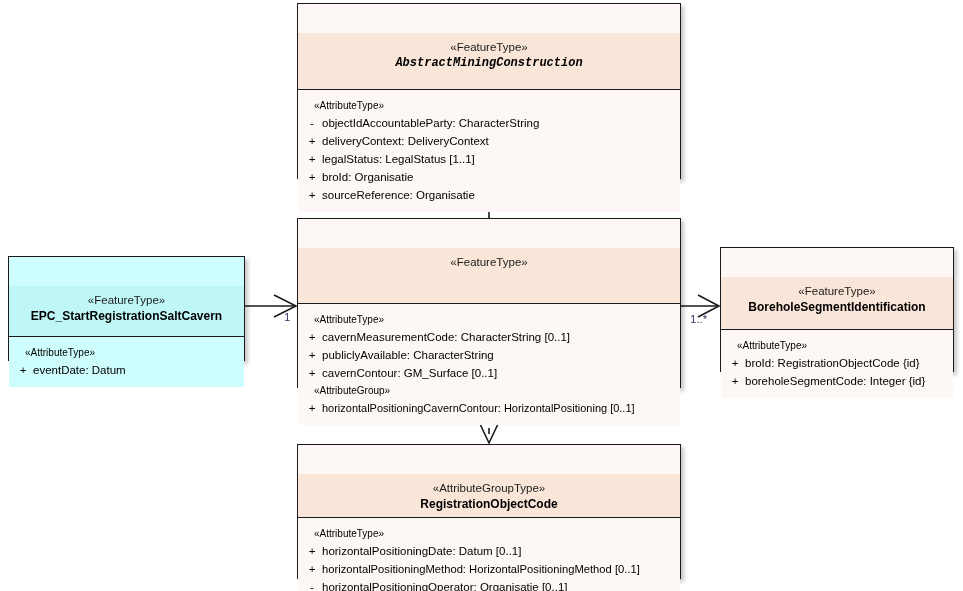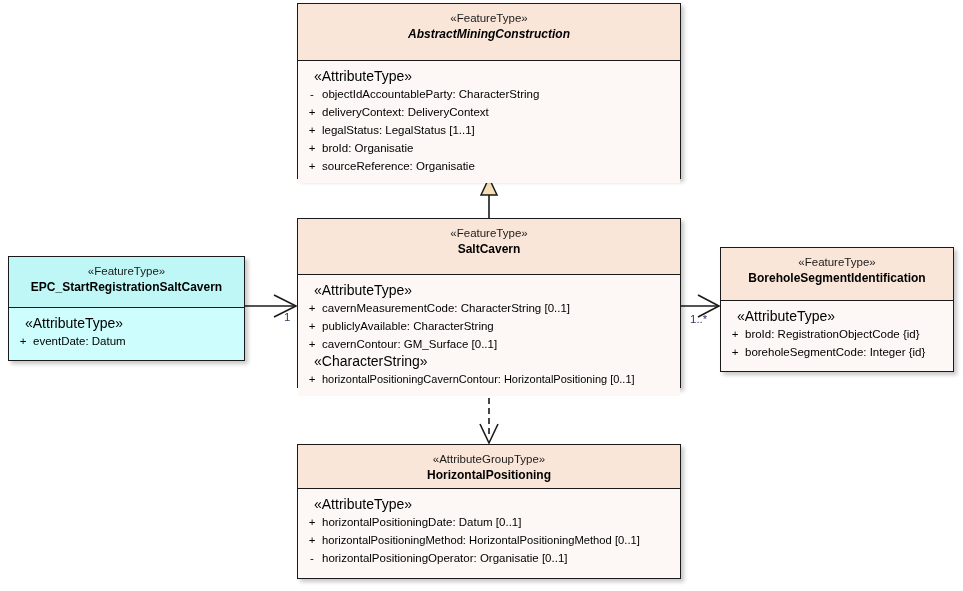--- a/index.html
+++ b/index.html
@@ -39,20 +39,21 @@
     box-shadow: 3px 3px 4px rgba(0,0,0,0.22);
     background: #fdf8f5;
     z-index: 3;
   }
   .uml-class .hdr {
     box-sizing: border-box;
     background: #fae6d8;
     border-bottom: 1.5px solid #1a1a1a;
     text-align: center;
     padding: 7px 6px 1px 6px;
+    margin-top: 29px;
   }
   .uml-class .body {
     box-sizing: border-box;
     background: #fdf8f5;
     padding: 7px 4px 8px 4px;
   }
   .stereotype {
     font-size: 11.5px;
     line-height: 15px;
     color: #1a1a1a;
@@ -60,24 +61,25 @@
   }
   .cls-name {
     font-size: 12px;
     font-weight: bold;
     line-height: 16px;
     white-space: nowrap;
     color: #000;
   }
   .cls-name.abstract {
     font-style: italic;
+    font-family: Liberation Mono, monospace;
   }
 
   .grp-label {
-    font-size: 14px;
+    font-size: 10px;
     line-height: 17px;
     padding-left: 12px;
     white-space: nowrap;
   }
   .attr-row {
     display: flex;
     font-size: 11.5px;
     line-height: 18px;
     white-space: nowrap;
   }
@@ -197,37 +199,36 @@
       <div class="attr-row">
         <span class="attr-vis">+</span>
         <span class="attr-text">sourceReference: Organisatie</span>
       </div>
     </div>
   </div>
 
   <div class="uml-class" id="cls-saltcavern">
     <div class="hdr">
       <div class="stereotype">«FeatureType»</div>
-      <div class="cls-name">SaltCavern</div>
     </div>
     <div class="body">
       <div class="grp-label">«AttributeType»</div>
       <div class="attr-row">
         <span class="attr-vis">+</span>
         <span class="attr-text">cavernMeasurementCode: CharacterString [0..1]</span>
       </div>
       <div class="attr-row">
         <span class="attr-vis">+</span>
         <span class="attr-text">publiclyAvailable: CharacterString</span>
       </div>
       <div class="attr-row">
         <span class="attr-vis">+</span>
         <span class="attr-text">cavernContour: GM_Surface [0..1]</span>
       </div>
-      <div class="grp-label">«CharacterString»</div>
+      <div class="grp-label">«AttributeGroup»</div>
       <div class="attr-row">
         <span class="attr-vis">+</span>
         <span class="attr-text squeeze">horizontalPositioningCavernContour: HorizontalPositioning [0..1]</span>
       </div>
     </div>
   </div>
 
   <div class="uml-class" id="cls-epcstart">
     <div class="hdr">
       <div class="stereotype">«FeatureType»</div>
@@ -256,21 +257,21 @@
       <div class="attr-row">
         <span class="attr-vis">+</span>
         <span class="attr-text">boreholeSegmentCode: Integer {id}</span>
       </div>
     </div>
   </div>
 
   <div class="uml-class" id="cls-horizontalpositioning">
     <div class="hdr">
       <div class="stereotype">«AttributeGroupType»</div>
-      <div class="cls-name">HorizontalPositioning</div>
+      <div class="cls-name">RegistrationObjectCode</div>
     </div>
     <div class="body">
       <div class="grp-label">«AttributeType»</div>
       <div class="attr-row">
         <span class="attr-vis">+</span>
         <span class="attr-text">horizontalPositioningDate: Datum [0..1]</span>
       </div>
       <div class="attr-row">
         <span class="attr-vis">+</span>
         <span class="attr-text squeeze2">horizontalPositioningMethod: HorizontalPositioningMethod [0..1]</span>

